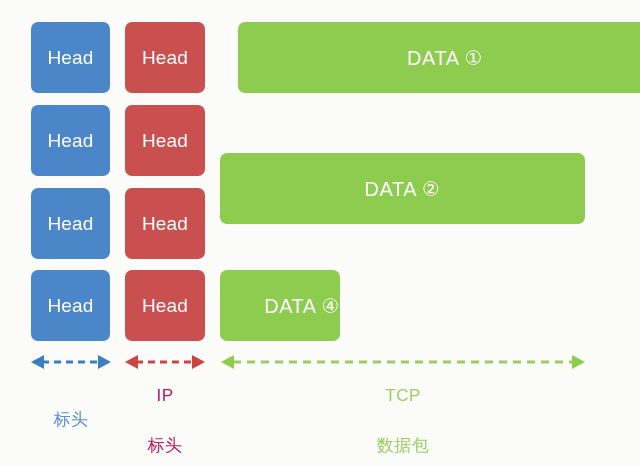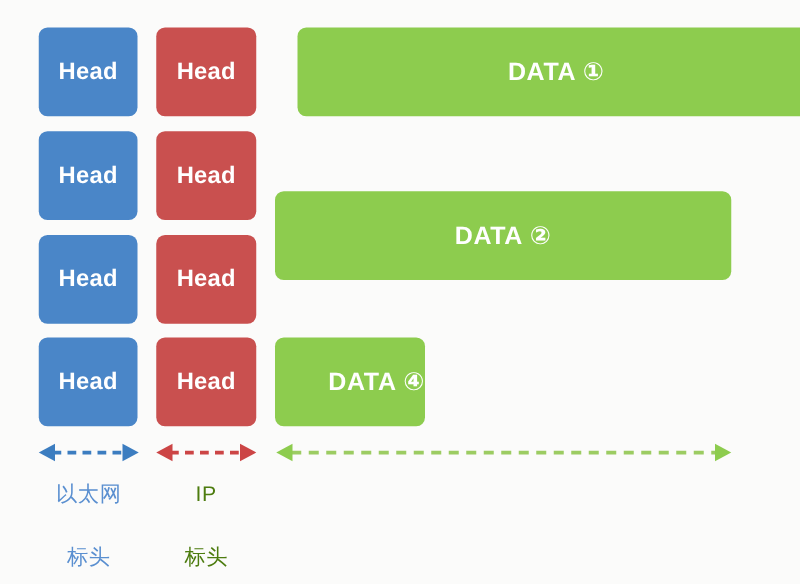--- a/index.html
+++ b/index.html
@@ -24,21 +24,20 @@
     position: absolute;
     border-radius: 7px;
     display: flex;
     align-items: center;
     justify-content: center;
     color: #ffffff;
     font-size: 19px;
     letter-spacing: 0.2px;
     box-sizing: border-box;
     user-select: none;
-    font-weight: bold;
   }
   .block.head-eth   { background: #4a86c8; }
   .block.head-ip    { background: #c9504f; }
   .block.data       { background: #8dcc4e; }
 
   .block .label {
     display: inline-block;
     white-space: nowrap;
     line-height: 1;
   }
@@ -65,21 +64,21 @@
     text-align: center;
     line-height: 1.5;
     font-size: 17px;
     user-select: none;
   }
   .caption .line {
     display: block;
     white-space: nowrap;
   }
   .caption.eth { color: #5a8fd0; }
-  .caption.ip  { color: #4d7c0f; }
+  .caption.ip  { color: #be185d; }
   .caption.tcp { color: #9ccc62; }
   .caption .line.l1 { letter-spacing: 0.5px; }
   .caption .line.l2 { letter-spacing: 0.5px; margin-top: 24px; }
 </style>
 </head>
 <body>
 
 <div id="diagram">
 
   <div class="block head-eth" style="left:31px; top:22px; width:79px; height:71px;">
@@ -137,25 +136,26 @@
 
   <div class="measure" style="left:221px; top:353px; width:364px;">
     <svg viewBox="0 0 364 18" preserveAspectRatio="none">
       <line x1="12" y1="9" x2="352" y2="9" stroke="#9ccc62" stroke-width="3" stroke-dasharray="8 6" stroke-linecap="butt"></line>
       <polygon points="0,9 13,2 13,16" fill="#8dcc4e"></polygon>
       <polygon points="364,9 351,2 351,16" fill="#8dcc4e"></polygon>
     </svg>
   </div>
 
   <div class="caption eth" style="left:11px; top:383px; width:120px;">
-    <span class="line l1">以太网</span>
     <span class="line l2">标头</span>
   </div>
 
   <div class="caption ip" style="left:105px; top:383px; width:120px;">
     <span class="line l1">IP</span>
     <span class="line l2">标头</span>
   </div>
 
   <div class="caption tcp" style="left:343px; top:383px; width:120px;">
+    <span class="line l1">TCP</span>
+    <span class="line l2">数据包</span>
   </div>
 
 </div>
 
 </body></html>

